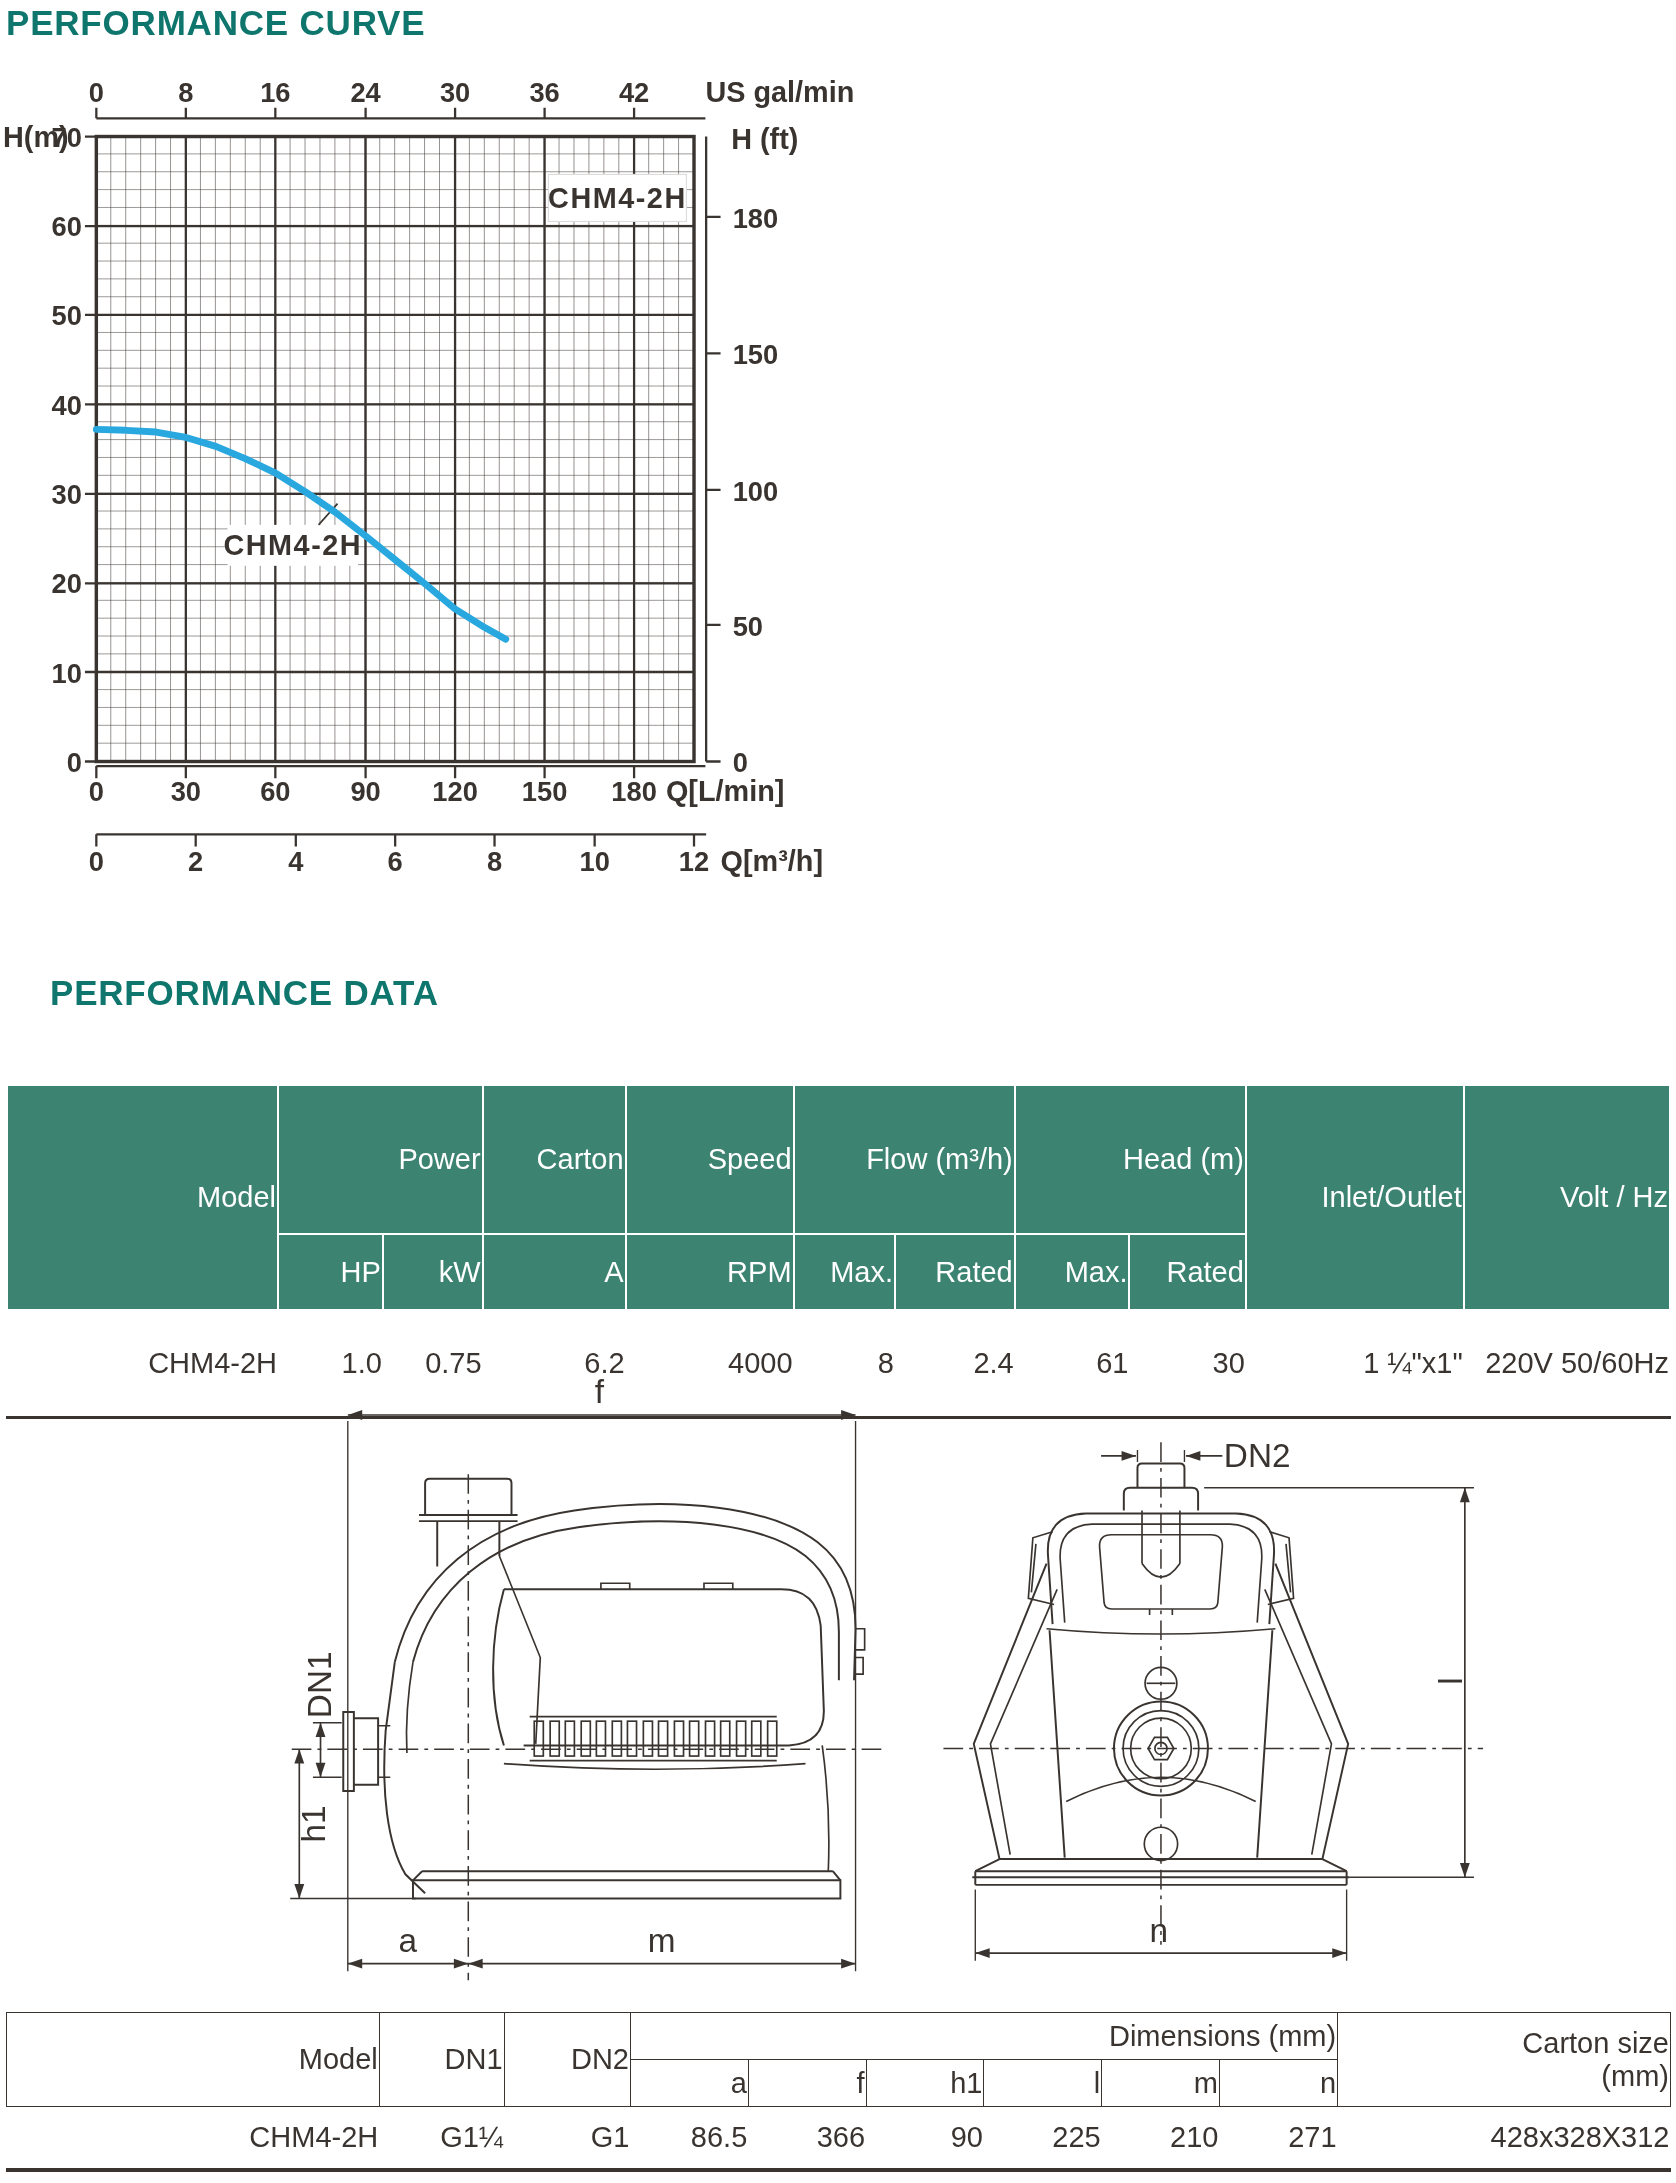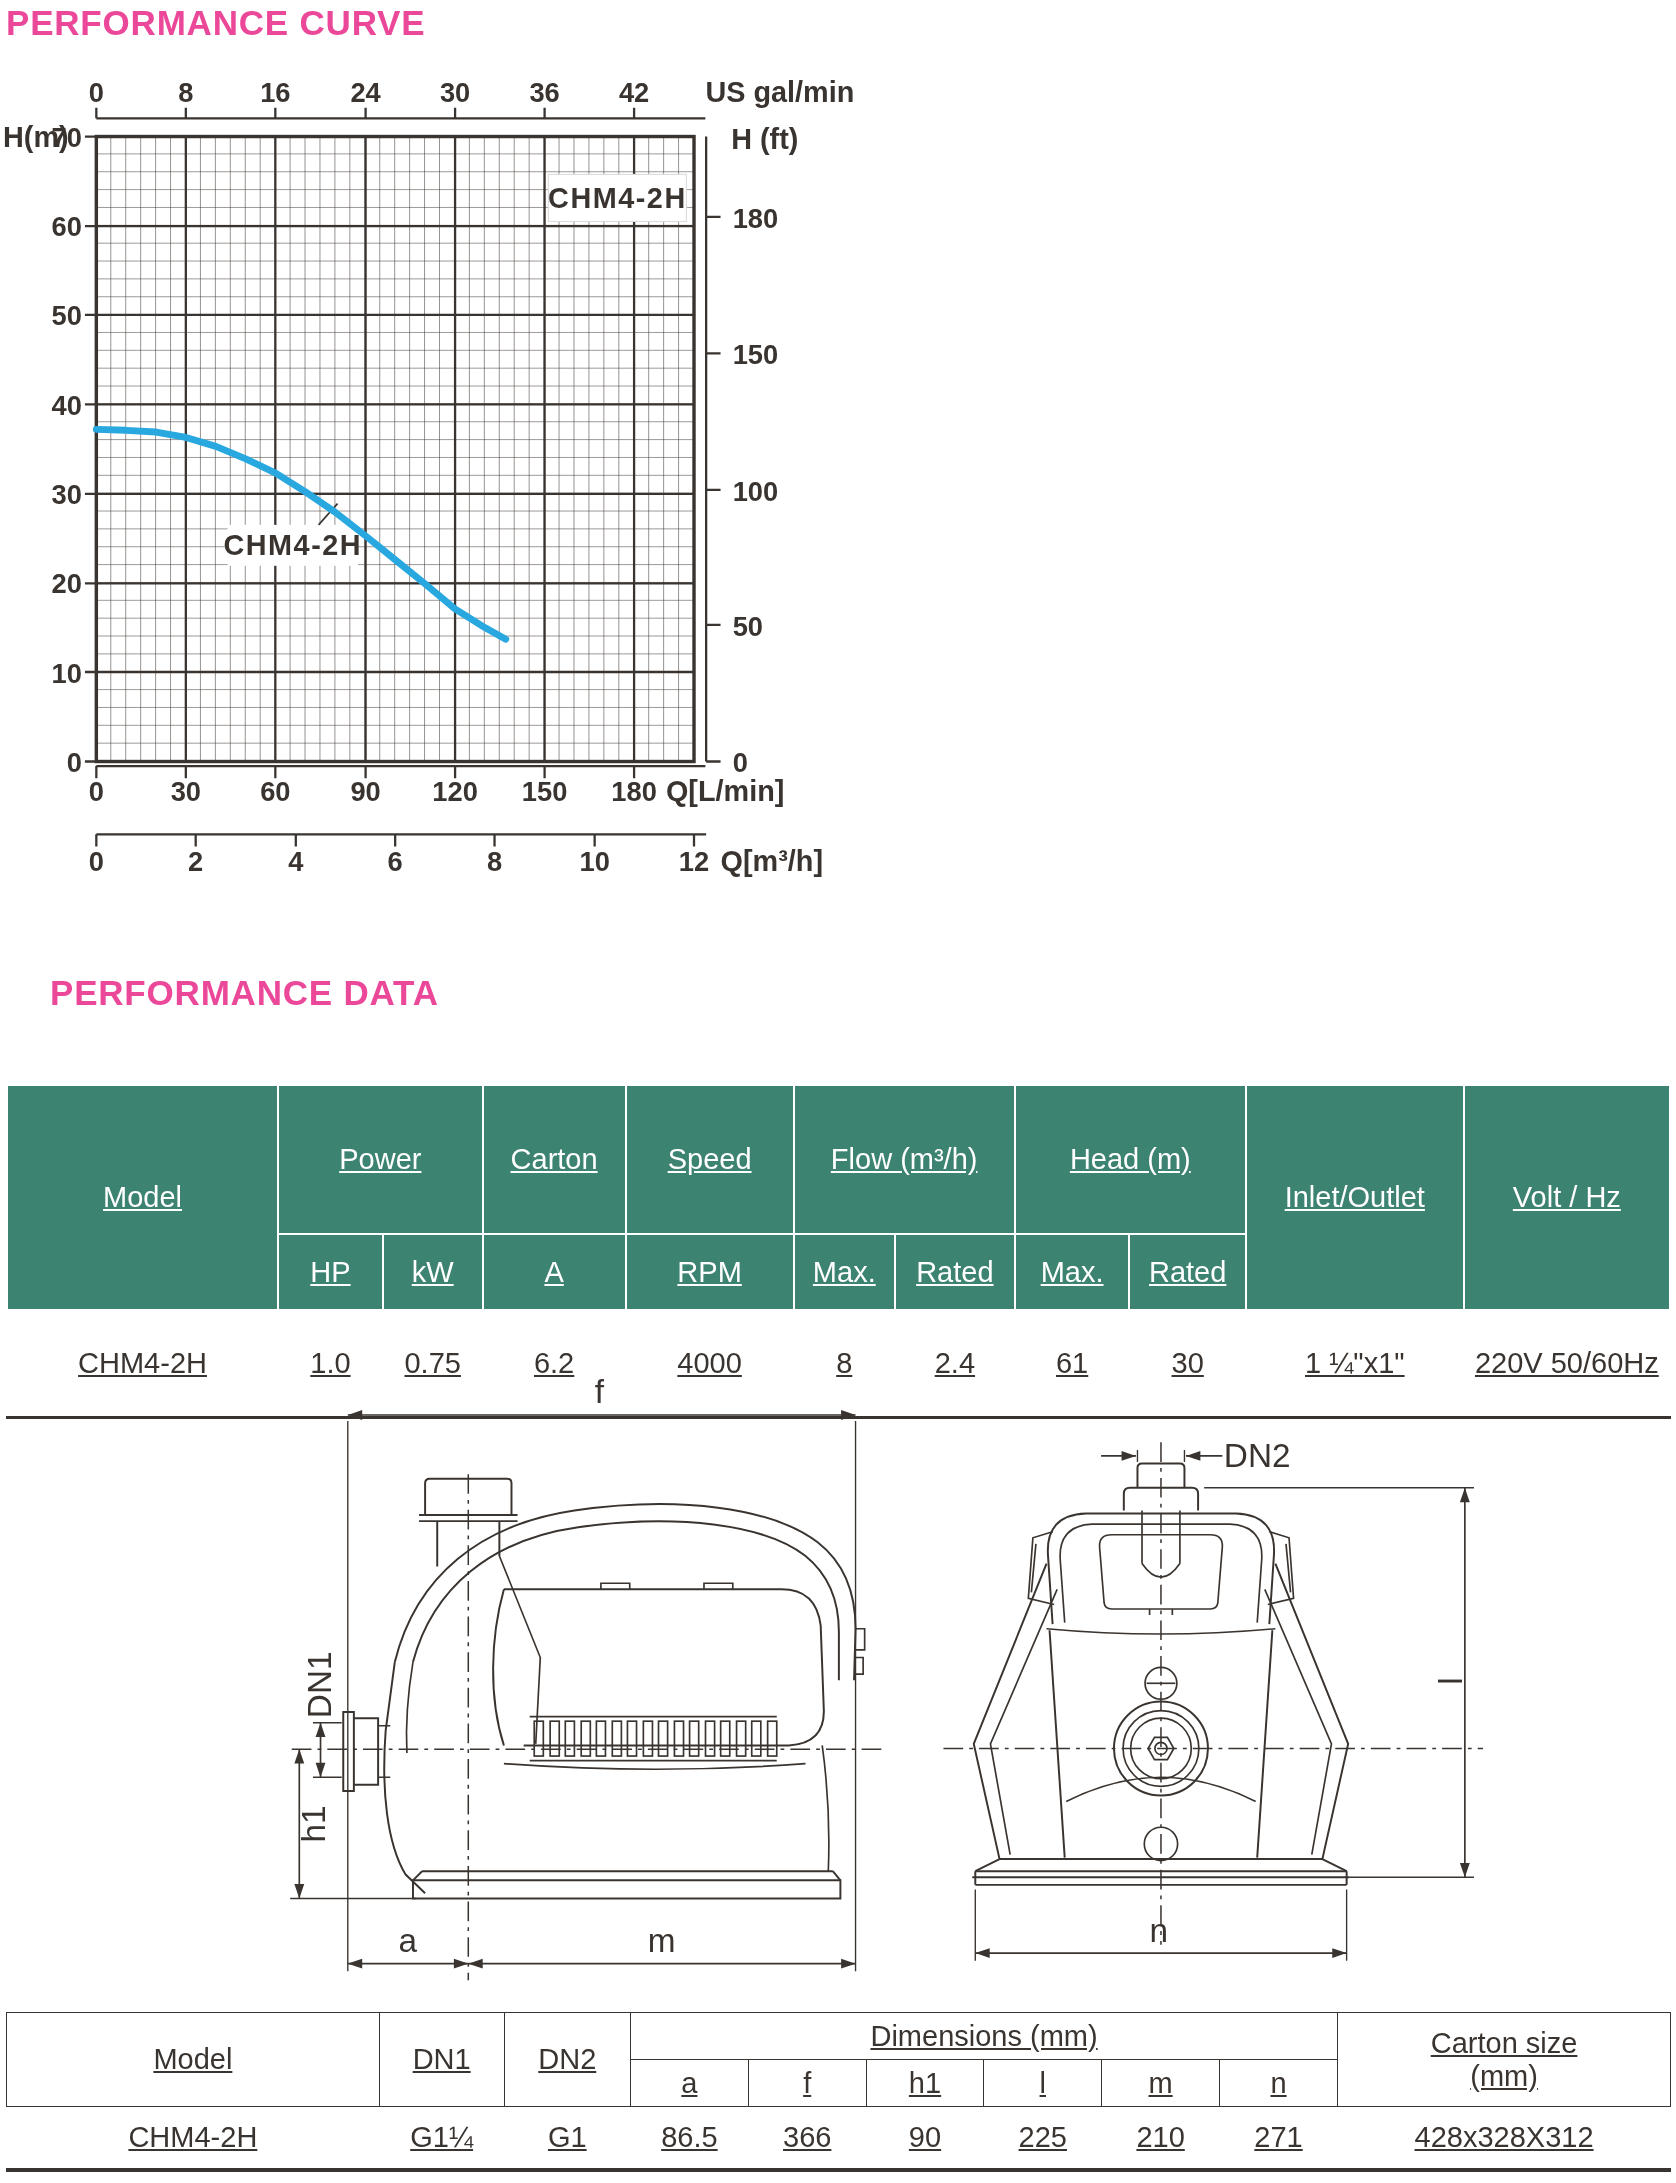--- a/index.html
+++ b/index.html
@@ -1,34 +1,34 @@
 <!DOCTYPE html>
 <html style="font-size:12px"><head>
 <meta charset="utf-8">
 <style>
   html,body{margin:0;padding:0;background:#fff;}
   .sheet{position:relative;width:1677px;height:2183px;background:#fff;overflow:hidden;
          font-family:"Liberation Sans",sans-serif;color:#3a3430;}
-  .section-title{position:absolute;left:6px;font-size:35px;font-weight:bold;color:#ec4899;letter-spacing:0.8px;}
+  .section-title{position:absolute;left:6px;font-size:35px;font-weight:bold;color:#0f766e;letter-spacing:0.8px;}
   svg{position:absolute;left:0;}
   svg text{fill:#3a3430;font-family:"Liberation Sans",sans-serif;}
   .num{font-size:36px;font-weight:bold;}
   .unit{font-size:38px;font-weight:bold;}
   .cl{font-size:38px;font-weight:600;letter-spacing:2px;}
   .dim{font-size:44px;font-weight:400;}
   .ink{stroke:#3a3430;fill:none;}
   .w26{stroke-width:2.6;} .w22{stroke-width:2.2;} .w3{stroke-width:3;} .w45{stroke-width:4.5;}
   .cline{stroke:#3a3430;fill:none;stroke-width:2;stroke-dasharray:26 8 5 8;}
   .dimln{stroke:#3a3430;fill:none;stroke-width:2.2;}
   .extln{stroke:#3a3430;fill:none;stroke-width:1.8;}
   
   .tblwrap{position:absolute;left:6px;width:1665px;}
   .pwrap{top:1084px;border-bottom:3.8px solid #3a3430;}
   table{width:100%;border-collapse:collapse;table-layout:fixed;}
-  td{text-align:center;vertical-align:middle;font-size:29px;text-decoration:underline;}
+  td{text-align:right;vertical-align:middle;font-size:29px;}
   .gh{background:#3D8371;color:#ffffff;border:2.3px solid #ffffff;font-weight:400;}
   .r1{height:149px;} .r2{height:76px;} .rd{height:106px;}
   .dc{border:none;color:#3a3430;}
   
   .dwrap{top:2012px;border-bottom:4.6px solid #3a3430;}
   .bh{border:1.9px solid #3a3430;background:#fff;font-weight:400;}
   .dr1{height:47px;} .dr2{height:47px;} .drd{height:61px;}
 </style>
 </head>
 <body>

